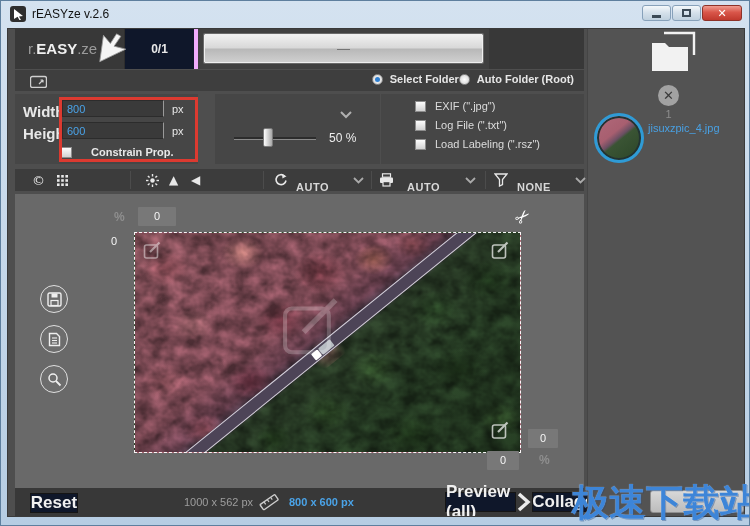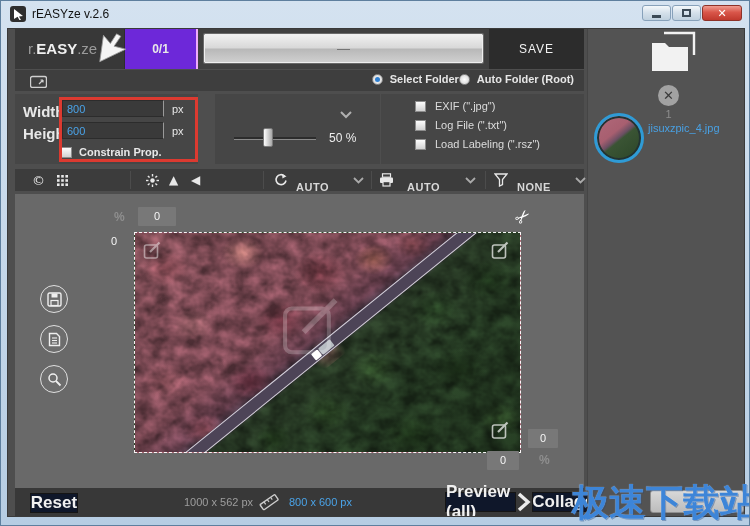--- a/index.html
+++ b/index.html
@@ -31,22 +31,22 @@
   .right-panel { position:absolute; left:579px; top:0; width:159px; height:489px;
     background:#535353; border-left:1px solid #454545; }
 
   
   .toolbar { position:absolute; left:7px; top:0; width:569px; height:40px;
     background:#383838; display:flex; }
   .logo-box { position:relative; width:109px; height:40px; }
   .logo-text { position:absolute; left:13px; top:11px; font-size:15px; color:#9a9a9a; }
   .logo-text b { color:#f0f0f0; font-weight:bold; }
   .logo-cursor { position:absolute; left:83px; top:4px; }
-  .counter-box { width:74px; height:40px; background:#6d28d9; border-left:1px solid #2d2d2d;
-    border-right:2px solid #f0abfc; display:flex; align-items:center; justify-content:center;
+  .counter-box { width:74px; height:40px; background:#0f172a; border-left:1px solid #2d2d2d;
+    border-right:4px solid #f0abfc; display:flex; align-items:center; justify-content:center;
     color:#e8e8e8; font-size:12px; font-weight:bold; }
   .progress-wrap { width:291px; height:40px; background:#404040; position:relative; }
   .progress-bar { position:absolute; left:6px; top:5px; right:6px; bottom:6px;
     background:linear-gradient(#f0f0f0,#d8d8d8 48%,#b8b8b8 52%,#cfcfcf);
     border:1px solid #efefef; box-shadow:0 0 0 1px #6a6a6a; border-radius:1px;
     display:flex; align-items:center; justify-content:center; color:#6b6b6b; font-size:13px; }
   .save-box { flex:1; background:#2c2c2c; display:flex; align-items:center; justify-content:center;
     color:#f2f2f2; font-size:12px; letter-spacing:1px; cursor:pointer; }
 
   
@@ -67,21 +67,21 @@
   .box-quick { left:207px; top:65px; width:165px; height:70px; }
   .box-opts { left:373px; top:65px; width:203px; height:70px; }
 
   .field-label { position:absolute; color:#e8e8e8; font-size:15px; font-weight:bold; }
   .size-input { position:absolute; width:102px; height:17px; background:#3a3a3a;
     border:1px solid #2c2c2c; border-right:1px solid #9a9a9a; color:#4aa3e8;
     font-size:11px; font-family:"Liberation Sans",sans-serif; padding:0 4px; }
   .px-label { position:absolute; color:#e8e8e8; font-size:11px; }
   .chk { width:11px; height:11px; background:linear-gradient(#fdfdfd,#d2d2d2);
     border:1px solid #8d8d8d; display:inline-block; }
-  .constrain-row { position:absolute; left:46px; top:52px; display:flex; align-items:center; gap:7px; cursor:pointer; }
+  .constrain-row { position:absolute; left:46px; top:52px; display:flex; align-items:center; gap:19px; cursor:pointer; }
   .constrain-row span.txt { color:#e8e8e8; font-size:11px; font-weight:bold; }
   .red-highlight { position:absolute; left:51px; top:68px; width:139px; height:65px;
     border:3px solid #dc3a30; pointer-events:none; z-index:5; }
 
   .quick-title { position:absolute; left:0; top:8px; width:140px; text-align:center;
     color:#ececec; font-size:11px; font-weight:bold; letter-spacing:1px; cursor:pointer; }
   .quick-chev { position:absolute; left:125px; top:11px; }
   .slider-track { position:absolute; left:19px; top:43px; width:82px; height:3px;
     background:#2c2c2c; border-bottom:1px solid #8a8a8a; cursor:pointer; }
   .slider-handle { position:absolute; left:48px; top:34px; width:10px; height:19px;
@@ -152,21 +152,21 @@
     border:1px solid #e0e0e0; background:rgba(255,255,255,.03); display:flex;
     align-items:center; justify-content:center; cursor:pointer; }
 
   
   .status-bar { position:absolute; left:7px; top:459px; width:569px; height:28px;
     background:#383838; overflow:visible; }
   .sb-btn { position:absolute; height:20px; background:#0f172a; color:#f0f0f0; font-size:17px;
     font-weight:bold; display:flex; align-items:center; justify-content:center;
     border:1px solid #151515; cursor:pointer; }
   .sb-text { position:absolute; top:8px; font-size:11px; color:#9d9d9d; }
-  .sb-text.blue { color:#4aa3e8; }
+  .sb-text.blue { color:#4aa3e8;font-weight:bold; }
   .sb-chev { position:absolute; left:501px; top:4px; }
   .ruler-ico { position:absolute; left:243px; top:5px; }
 
   
   .rp-folder { position:absolute; left:62px; top:2px; cursor:pointer; }
   .rp-x { position:absolute; left:70px; top:56px; width:21px; height:21px; border-radius:50%;
     background:#a2a2a2; color:#3a3a3a; font-size:13px; font-weight:bold; text-align:center;
     line-height:21px; cursor:pointer; }
   .rp-count { position:absolute; left:70px; top:79px; width:21px; text-align:center;
     color:#8d8d8d; font-size:11px; }
@@ -216,21 +216,20 @@
             <polygon points="2,1 20,13 11,14 15,22 11.6,23.4 8,15.6 2,21" fill="#f5f5f5" stroke="#9a9a9a" stroke-width="0.6"></polygon>
           </svg>
         </div>
       </div>
       <div class="counter-box">0/1</div>
       <div class="progress-wrap">
         <div class="progress-bar">
           <span>—</span>
         </div>
       </div>
-      <div class="save-box">SAVE</div>
     </div>
 
     <div class="folder-row">
       <div class="folder-ico">
         <svg width="17" height="13" viewBox="0 0 17 13">
             <rect x="0.5" y="1.5" width="16" height="11" rx="2" fill="none" stroke="#cfcfcf" stroke-width="1.4"></rect>
             <path d="M9,9 L13,5 M13,5 l-2.5,0 M13,5 l0,2.5" stroke="#cfcfcf" stroke-width="1.2" fill="none"></path>
           </svg>
       </div>
       <div class="radio-group">

